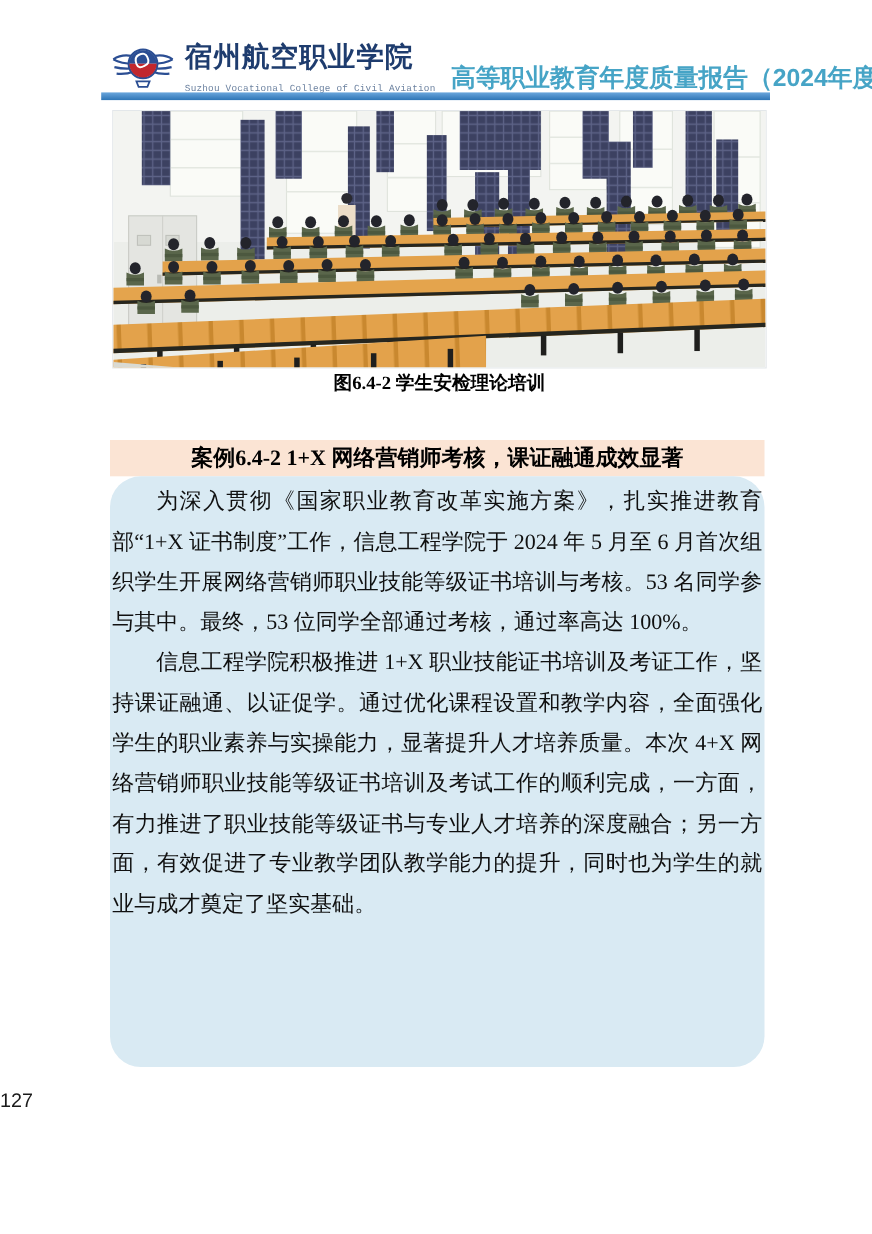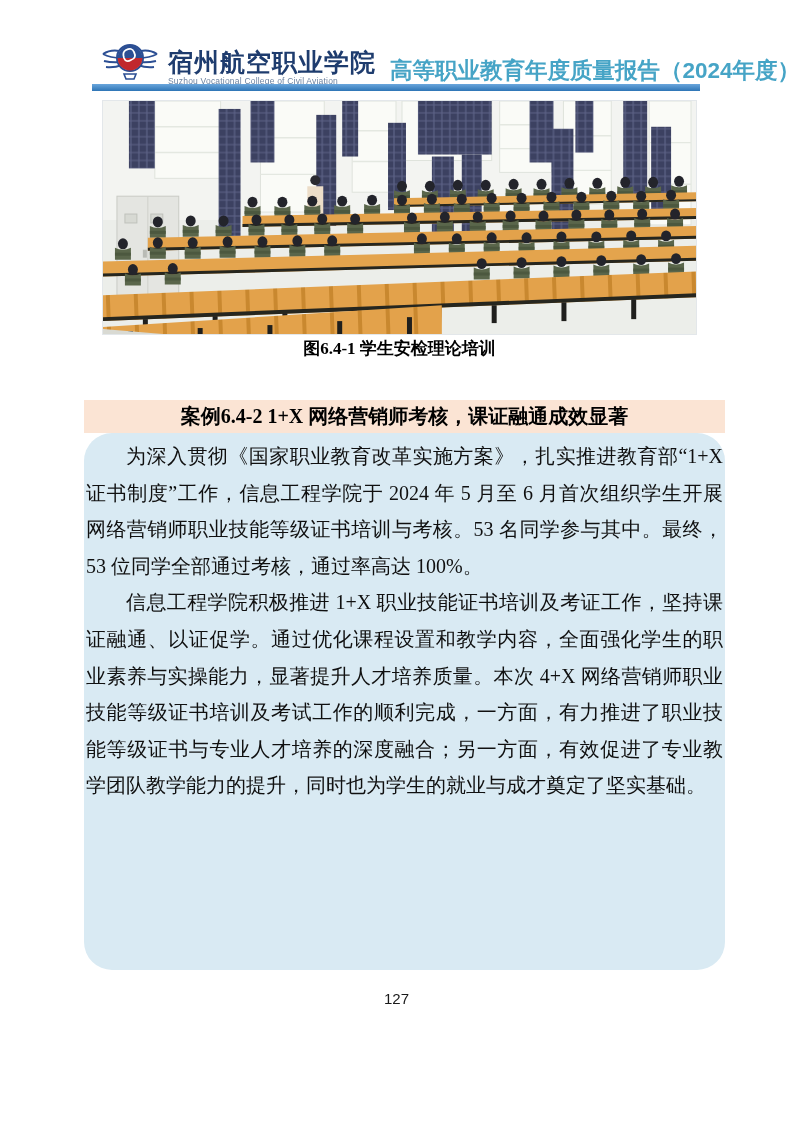--- a/index.html
+++ b/index.html
@@ -7,41 +7,41 @@
     position:relative;width:793px;height:1122px;margin:0 auto;
     background:#ffffff;overflow:hidden;
     font-family:"Liberation Serif","DejaVu Serif",serif;color:#0d0d0d;
   }
   
   .hdr{position:absolute;left:100px;top:36px;right:90px;height:50px;display:flex;align-items:flex-end;}
   .logo-svg{width:60px;height:50px;flex:0 0 auto;}
   .school-names{margin-left:8px;line-height:1.05;}
   .school-cn{font-family:"Liberation Sans","DejaVu Sans",sans-serif;font-weight:bold;
     font-size:25px;color:#1e3c6e;letter-spacing:1px;white-space:nowrap;}
-  .school-en{font-family:Liberation Sans, sans-serif;font-size:8.5px;
-    color:#6c82a0;letter-spacing:.2px;white-space:nowrap;margin-top:2px;}
+  .school-en{font-family:Liberation Mono, monospace;font-size:8.5px;
+    color:#6c82a0;letter-spacing:.2px;white-space:nowrap;margin-top:12px;}
   .report-title{margin-left:14px;font-family:"Liberation Sans","DejaVu Sans",sans-serif;
     font-weight:bold;font-size:22.5px;color:#46a4c6;white-space:nowrap;}
   .hdr-rule{position:absolute;left:92px;right:93px;top:84px;height:7px;
     background:linear-gradient(#6aa6dc,#2e75b6);}
   
   .photo{position:absolute;left:102px;top:100px;width:595px;height:235px;
     border:1px solid #e3e7ea;box-sizing:border-box;}
   .fig-caption{position:absolute;left:102px;top:337px;width:595px;text-align:center;
     font-weight:bold;font-size:17px;color:#000;}
   
-  .case{position:absolute;left:84px;top:400px;width:641px;}
+  .case{position:absolute;left:100px;top:400px;width:595px;}
   .case-title{background:#fbe4d4;height:33px;display:flex;align-items:center;justify-content:center;
     font-weight:bold;font-size:20px;color:#000;}
   .case-body{background:#d9eaf3;padding:5px 2px 10px 2px;min-height:537px;box-sizing:border-box;border-radius:28px;}
   .case-body p{margin:0;font-size:20px;line-height:36.6px;text-align:justify;
     text-indent:2em;color:#101010;}
   
-  .page-number{position:absolute;left:0;right:0;top:990px;text-align:center;
-    font-family:"Liberation Sans","DejaVu Sans",sans-serif;font-size:15px;color:#1a1a1a;}
+  .page-number{position:absolute;left:0;right:0;top:990px;text-align:left;
+    font-family:"Liberation Sans","DejaVu Sans",sans-serif;font-size:18px;color:#1a1a1a;}
 </style>
 </head>
 <body>
 
 <div class="page">
 
   <div class="hdr">
     <svg class="logo-svg" viewBox="0 0 60 50">
 
       <g fill="none" stroke="#2b4e93" stroke-width="2" stroke-linejoin="round">
@@ -231,21 +231,21 @@
     <g fill="#1f1f1d">
       <rect x="25" y="232" width="5" height="3"></rect>
         <rect x="95" y="229" width="5" height="6"></rect>
       <rect x="165" y="226" width="5" height="9"></rect>
         <rect x="235" y="222" width="5" height="13"></rect>
       <rect x="305" y="218" width="5" height="17"></rect>
     </g>
     <polygon points="0,230 60,235 0,235" fill="#d9dad3"></polygon>
   </svg>
 
-  <div class="fig-caption">图6.4-1 学生安检理论培训</div>
+  <div class="fig-caption">图6.4-2 学生安检理论培训</div>
 
   <div class="case">
     <div class="case-title">案例6.4-2 1+X 网络营销师考核，课证融通成效显著</div>
     <div class="case-body">
       <p>为深入贯彻《国家职业教育改革实施方案》，扎实推进教育部“1+X 证书制度”工作，信息工程学院于 2024 年 5 月至 6 月首次组织学生开展网络营销师职业技能等级证书培训与考核。53 名同学参与其中。最终，53 位同学全部通过考核，通过率高达 100%。</p>
       <p>信息工程学院积极推进 1+X 职业技能证书培训及考证工作，坚持课证融通、以证促学。通过优化课程设置和教学内容，全面强化学生的职业素养与实操能力，显著提升人才培养质量。本次 4+X 网络营销师职业技能等级证书培训及考试工作的顺利完成，一方面，有力推进了职业技能等级证书与专业人才培养的深度融合；另一方面，有效促进了专业教学团队教学能力的提升，同时也为学生的就业与成才奠定了坚实基础。</p>
     </div>
   </div>
 
   <div class="page-number">127</div>

